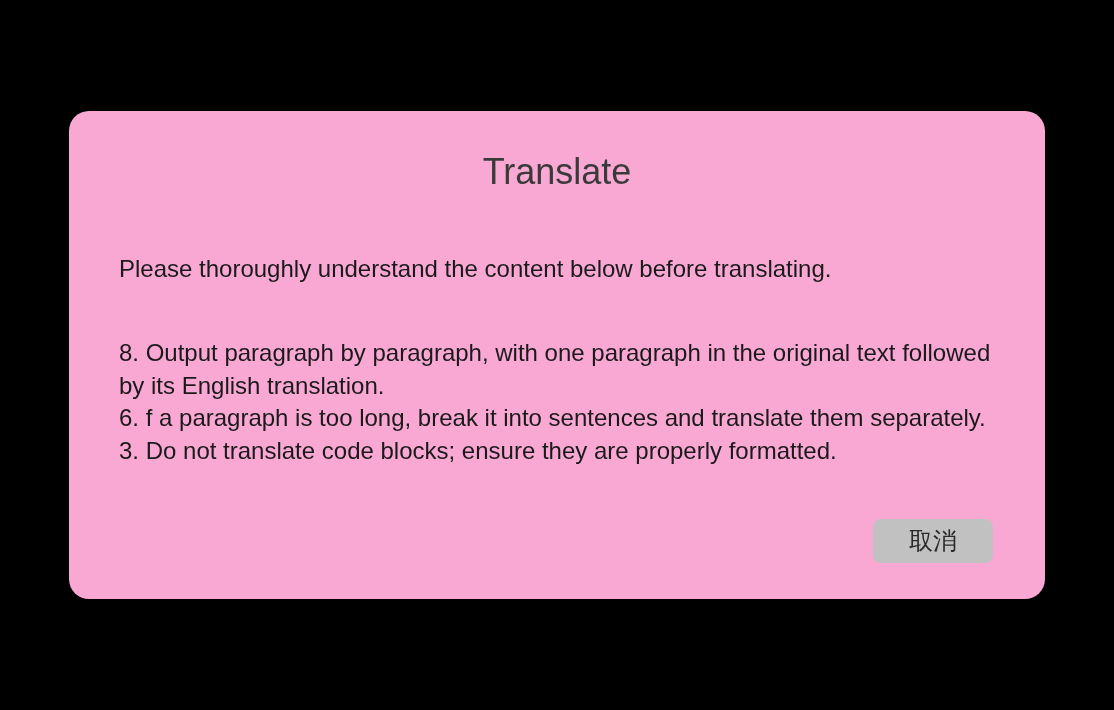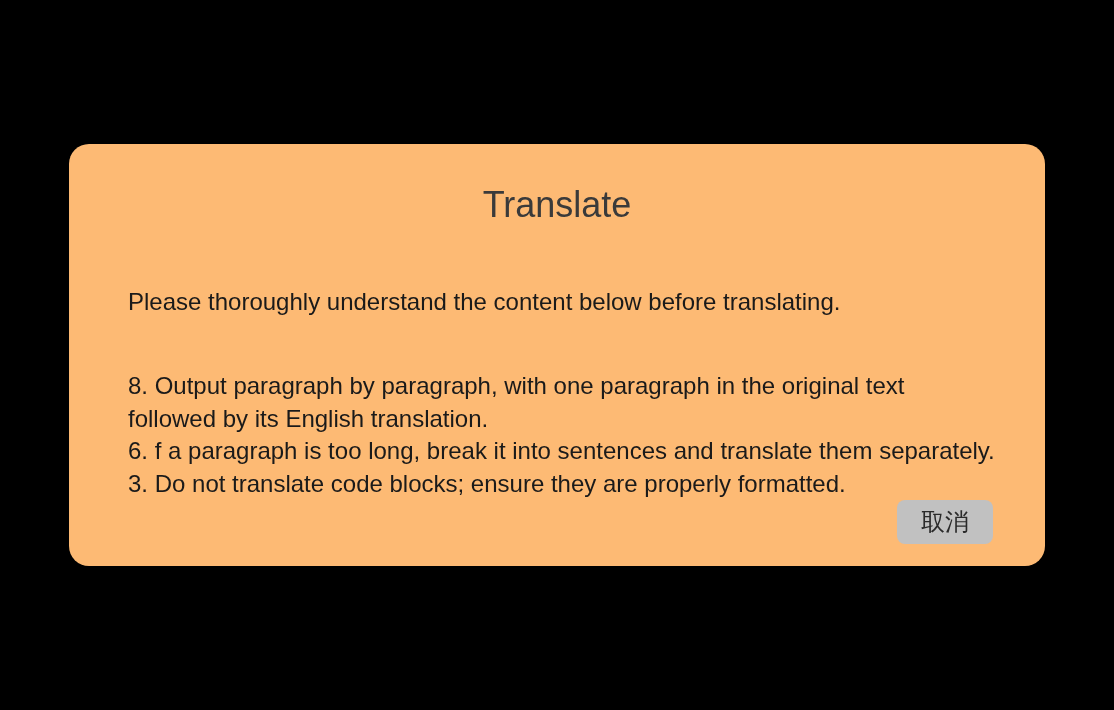--- a/index.html
+++ b/index.html
@@ -13,22 +13,22 @@
       height: 710px;
       background: #000000;
       display: flex;
       align-items: center;
       justify-content: center;
       font-family: -apple-system, BlinkMacSystemFont, "Helvetica Neue", Helvetica, Arial, sans-serif;
     }
     
     .dialog {
       width: 976px;
-      height: 422px;
-      background: #fdba74;
+      height: 488px;
+      background: #f9a8d4;
       border-radius: 20px;
       padding: 34px 48px 32px 48px;
       display: flex;
       flex-direction: column;
       position: relative;
     }
     
     .dialog-title {
       text-align: center;
       font-size: 36px;
@@ -41,40 +41,39 @@
     .dialog-body {
       flex: 1;
       font-size: 24px;
       line-height: 1.35;
       color: #1a1a1a;
       padding: 0 2px;
     }
     
     .body-line {
       white-space: pre-wrap;
-      margin-left: 9px;
     }
     
     .body-spacer {
       height: 26px;
     }
     
     .dialog-actions {
       display: flex;
       justify-content: flex-end;
       gap: 24px;
       padding-right: 4px;
       padding-bottom: 4px;
     }
     
     .btn {
       background: #c1c1c1;
       border: none;
       border-radius: 8px;
-      padding: 6px 24px;
+      padding: 6px 36px;
       font-size: 24px;
       color: #2a2a2a;
       cursor: pointer;
       font-family: Liberation Mono, monospace;
       min-width: 88px;
     }
   </style>
 </head>
 <body>
 

